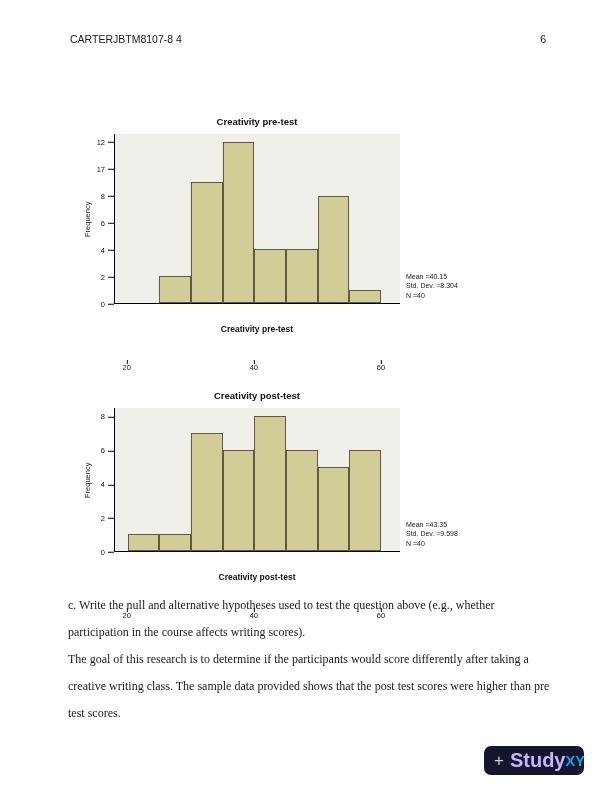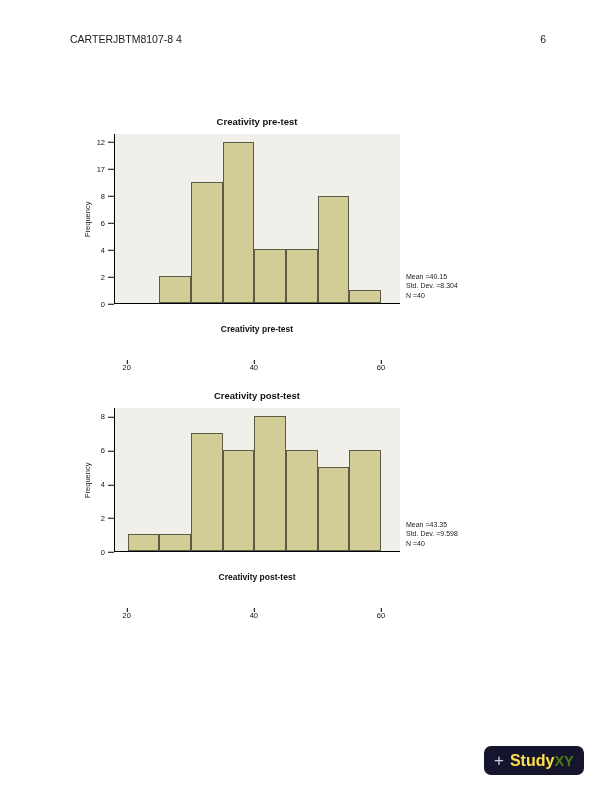--- a/index.html
+++ b/index.html
@@ -43,22 +43,22 @@
 
   
   .bodytext{position:absolute;top:592px;left:68px;width:482px;font-size:12px;line-height:27px;}
   .bodytext p{margin:0;}
 
   
   .logo{position:absolute;top:746px;left:484px;width:100px;height:29px;background:#15152d;
         border-radius:7px;display:flex;align-items:center;padding-left:10px;box-sizing:border-box;
         font-family:"Liberation Sans",sans-serif;}
   .logo-plus{color:#c9cde4;font-size:17px;font-weight:300;line-height:1;margin-right:6px;}
-  .logo-study{color:#fde047;font-size:16px;font-weight:bold;text-align:right;}
-  .logo-xy{color:#4d7c0f;font-size:14.5px;font-weight:bold;}
+  .logo-study{color:#c4b5fd;font-size:20px;font-weight:bold;text-align:right;}
+  .logo-xy{color:#0ea5e9;font-size:14.5px;font-weight:bold;}
 </style>
 </head>
 <body>
 
 <div class="page">
 
   <div class="header">
     <span>CARTERJBTM8107-8 4</span>
     <span>6</span>
   </div>
@@ -134,20 +134,22 @@
         <div class="xtick" style="left: 4.44444%;">20</div>
         <div class="xtick" style="left: 48.8889%;">40</div>
         <div class="xtick" style="left: 93.3333%;">60</div>
       </div>
     <div class="xlabel-row">
       <span class="xlabel">Creativity post-test</span>
     </div>
   </div>
 
   <div class="bodytext">
+    <p>c. Write the null and alternative hypotheses used to test the question above (e.g., whether participation in the course affects writing scores).</p>
+    <p> The goal of this research is to determine if the participants would score differently after taking a creative writing class. The sample data provided shows that the post test scores were higher than pre test scores.</p>
   </div>
 
   <div class="logo">
     <span class="logo-plus">+</span>
     <span class="logo-study">Study</span>
       <span class="logo-xy">XY</span>
   </div>
 
 </div>
 

